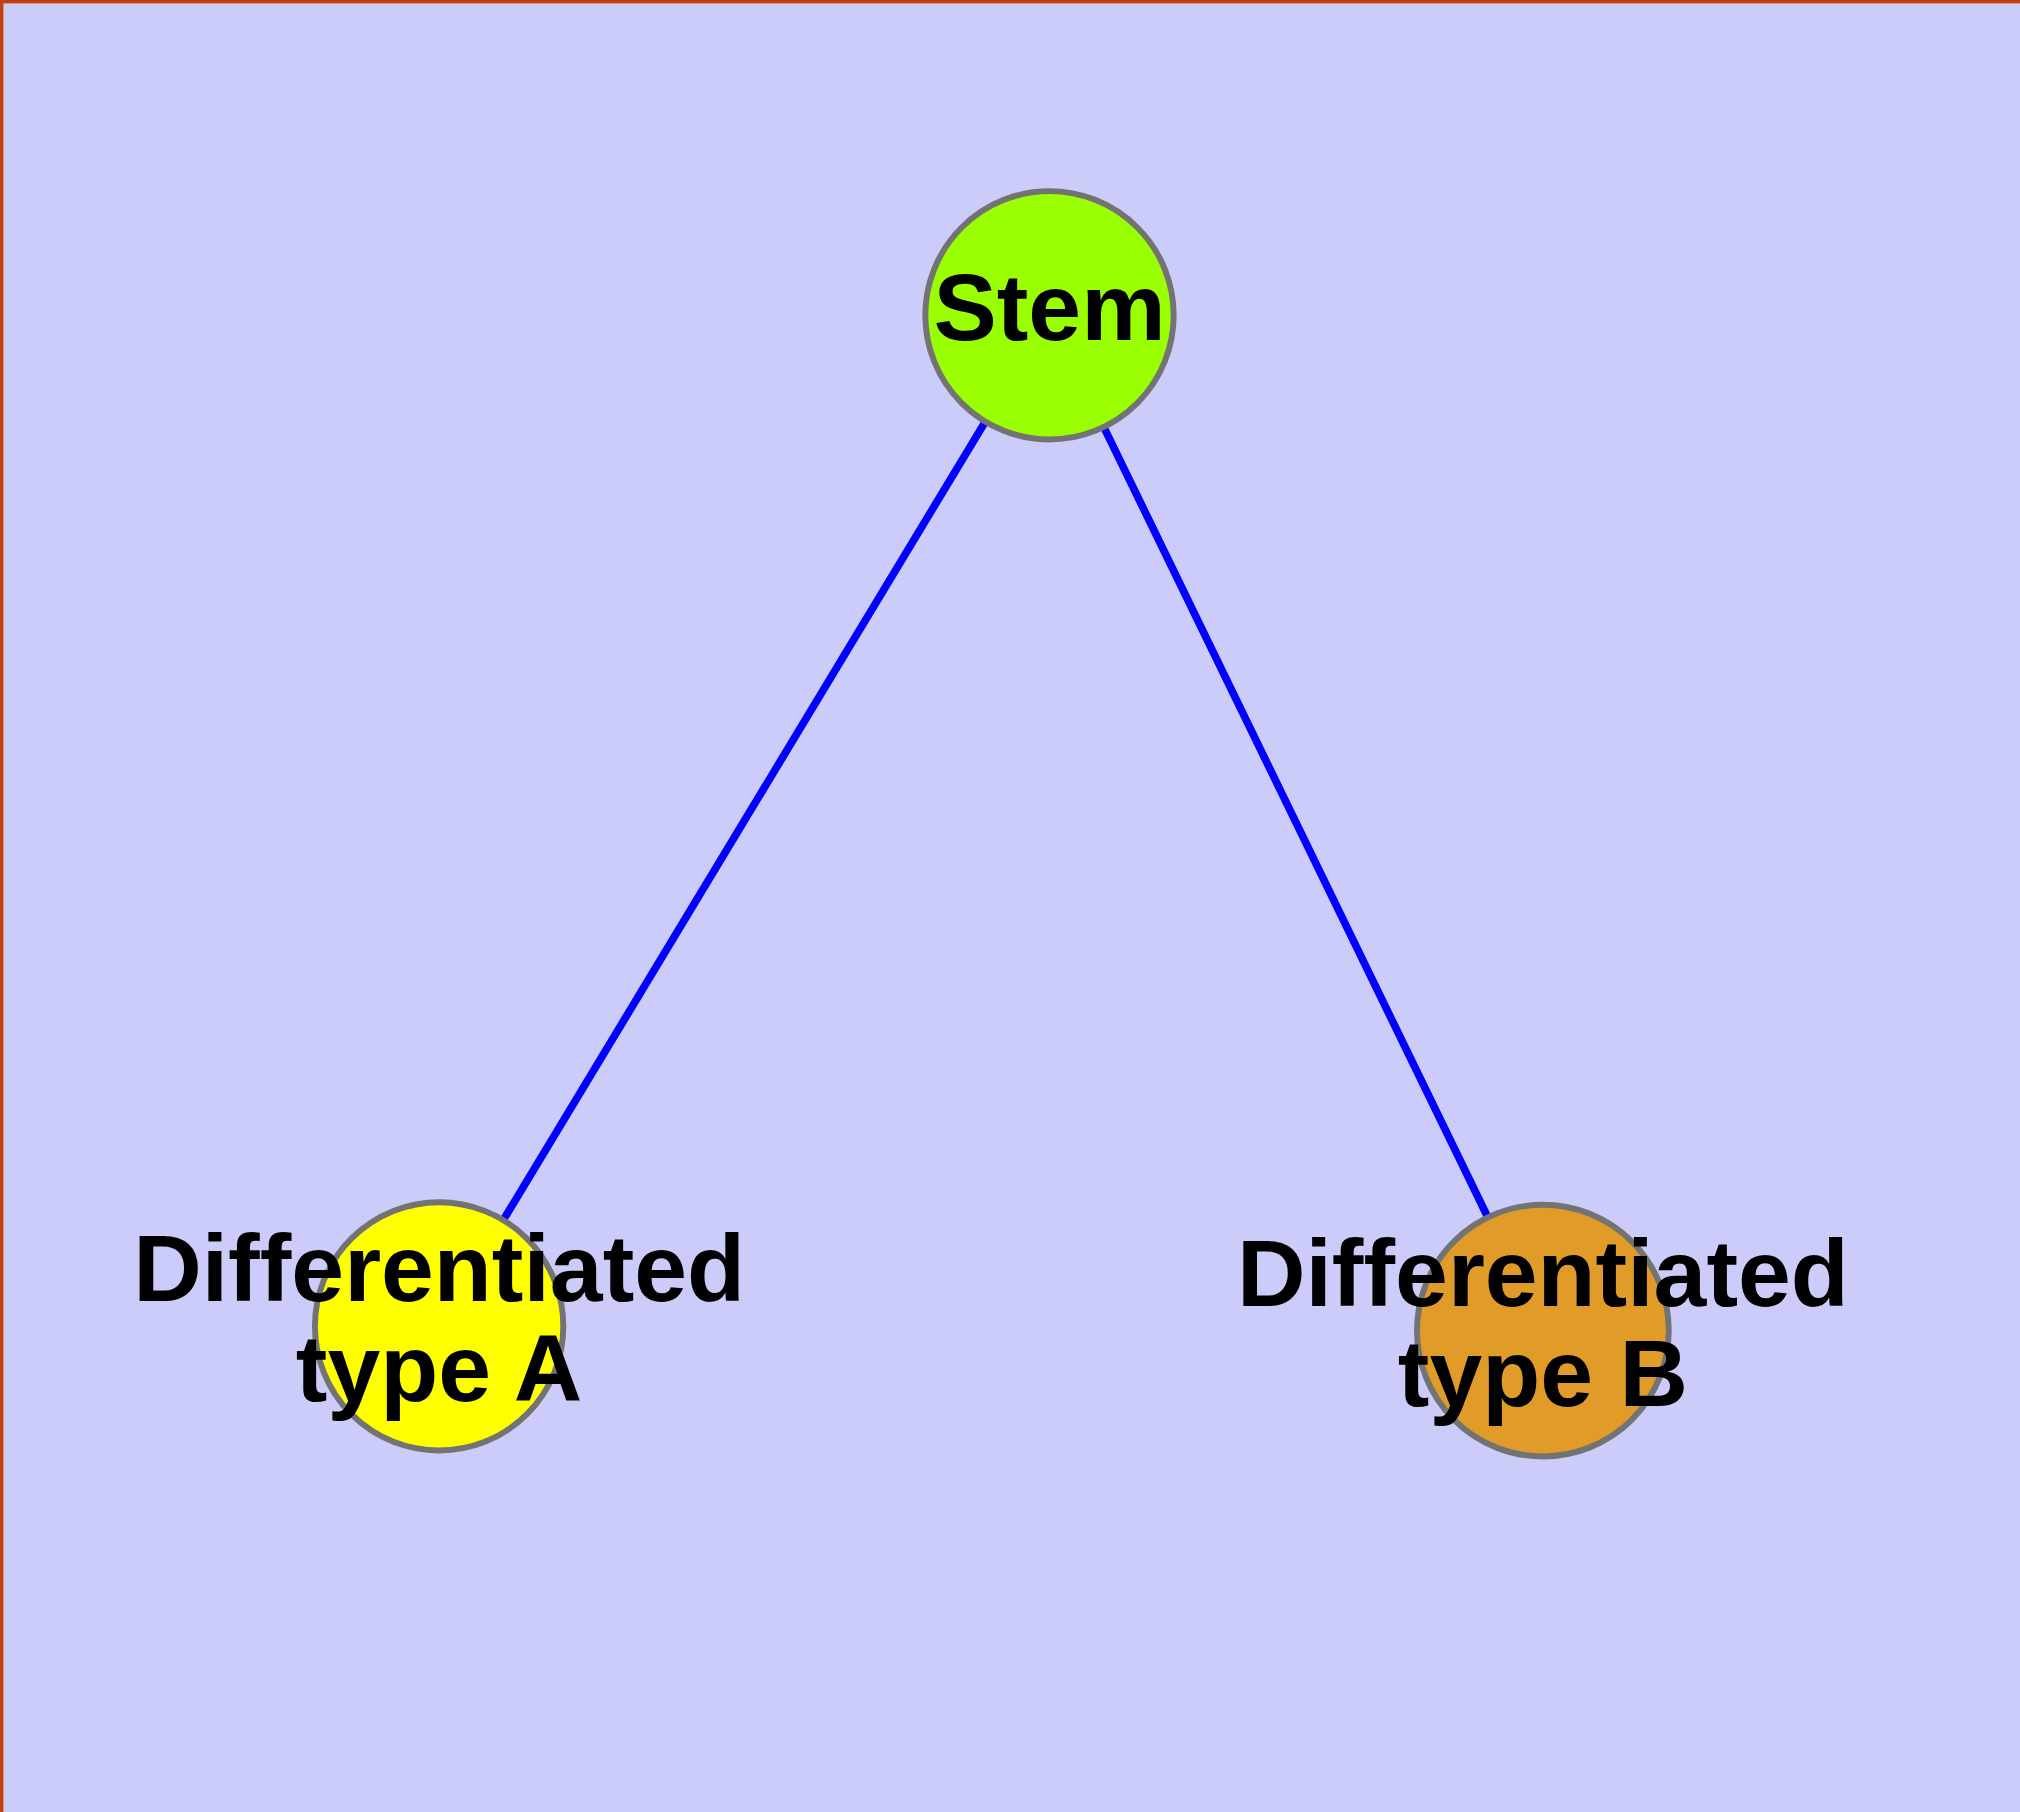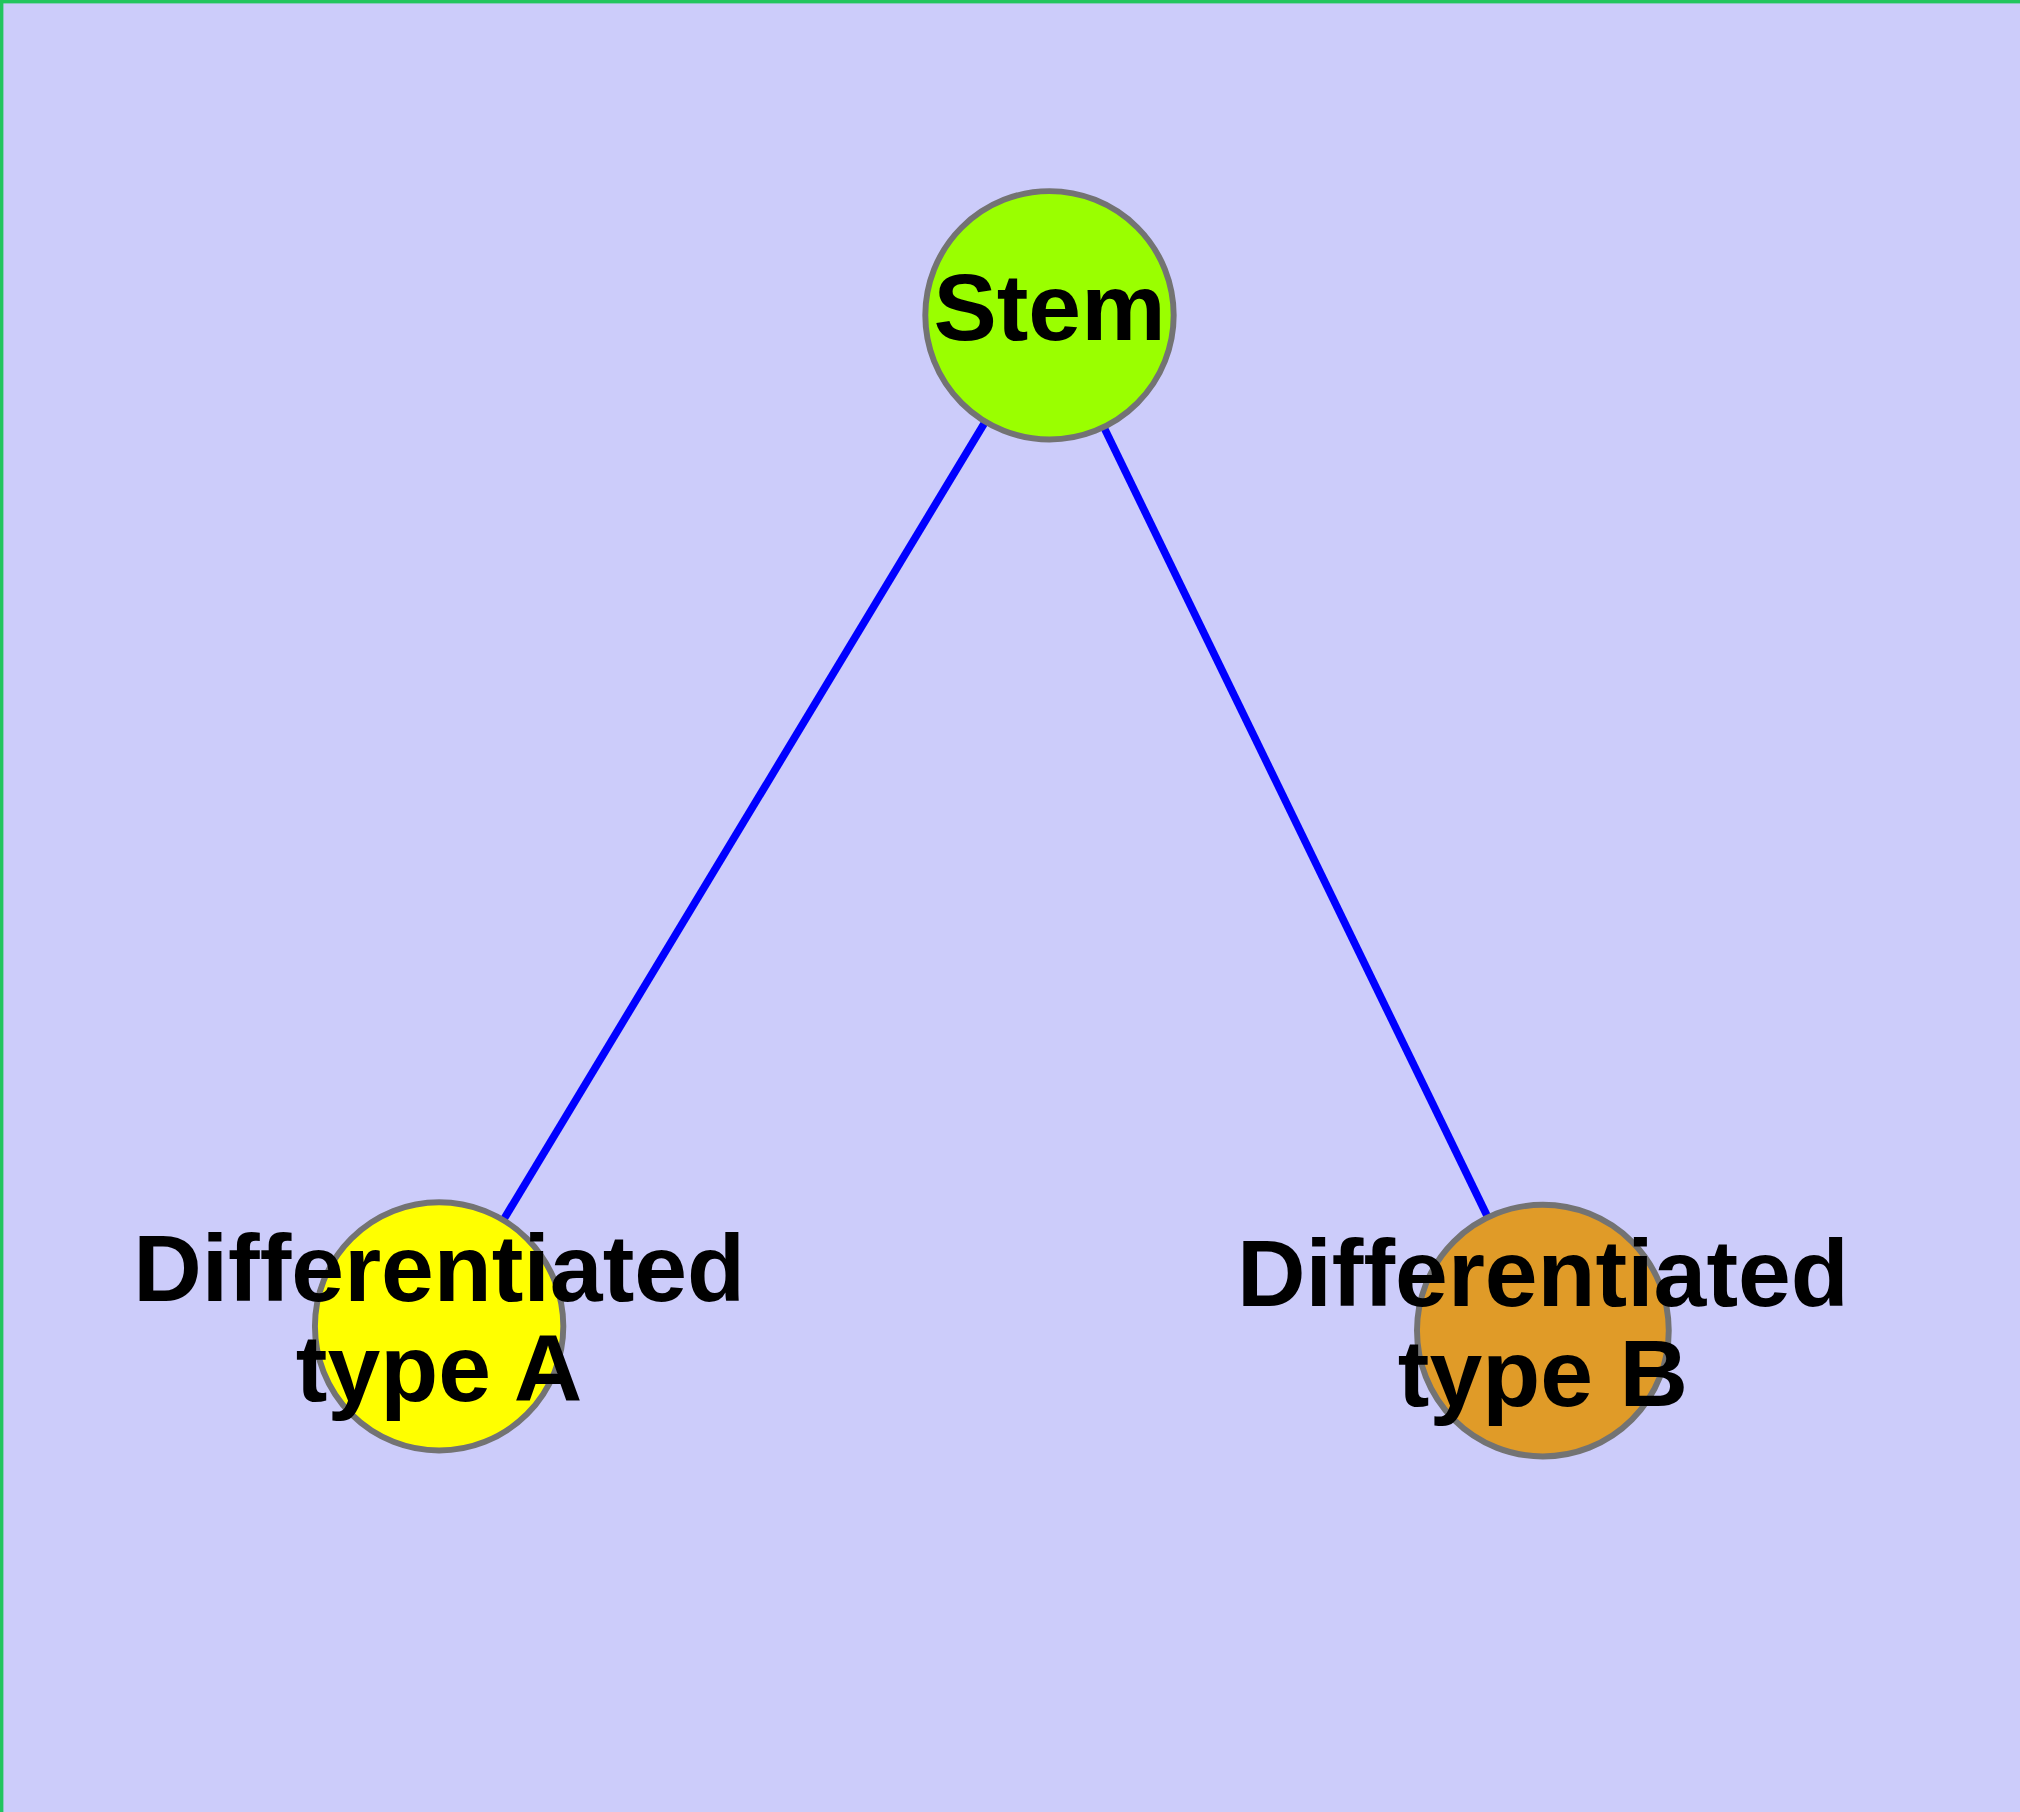--- a/index.html
+++ b/index.html
@@ -10,21 +10,21 @@
   body {
     width: 2021px;
     height: 1812px;
     overflow: hidden;
     font-family: "Liberation Sans", sans-serif;
   }
   #canvas {
     position: relative;
     width: 2021px;
     height: 1812px;
-    background: #22c55e;
+    background: #c2410c;
   }
   #graph-svg {
     position: absolute;
     left: 0;
     top: 0;
     width: 2021px;
     height: 1812px;
     display: block;
   }
   .node-label {

